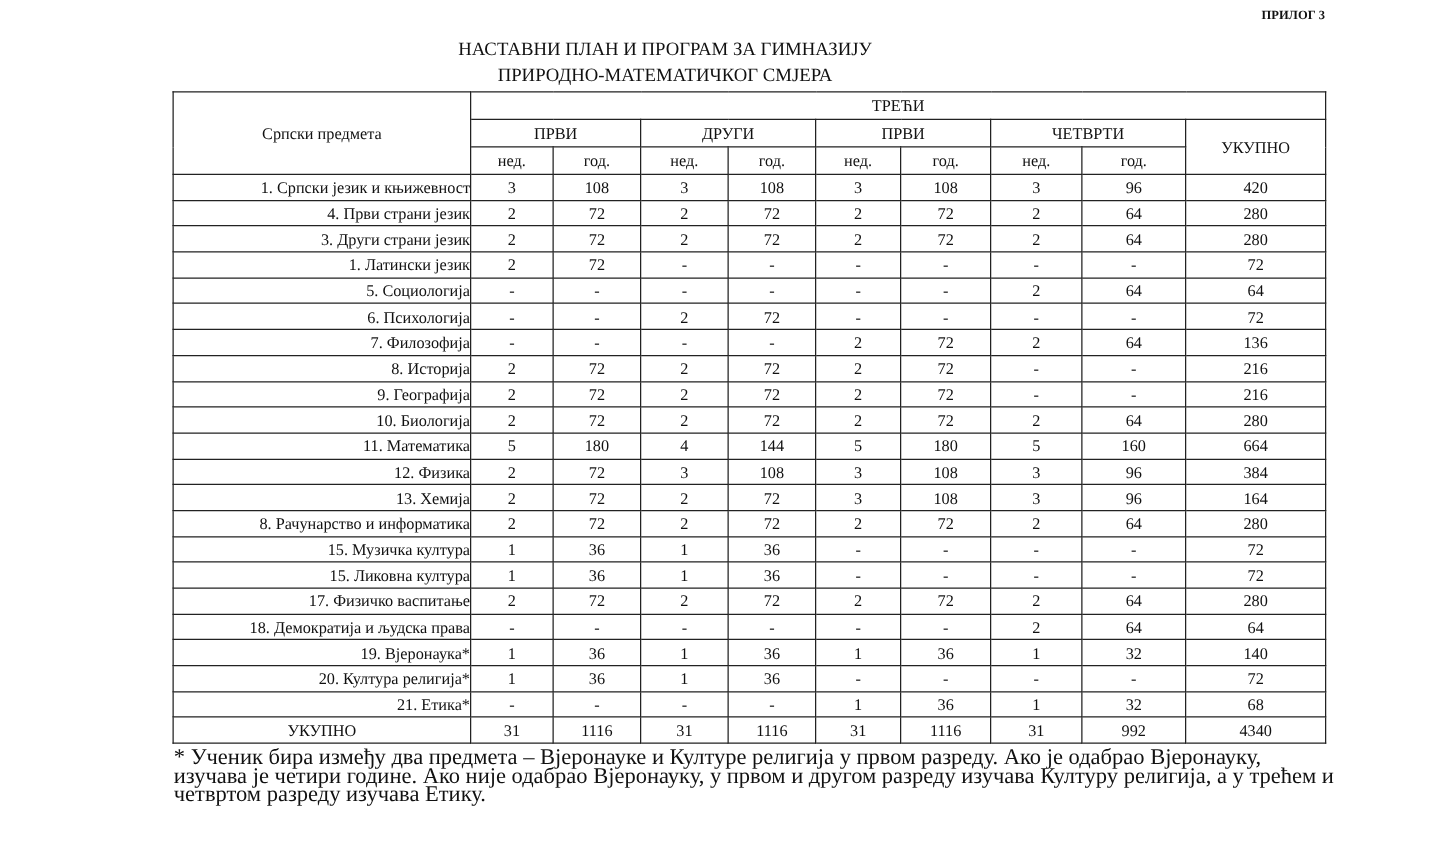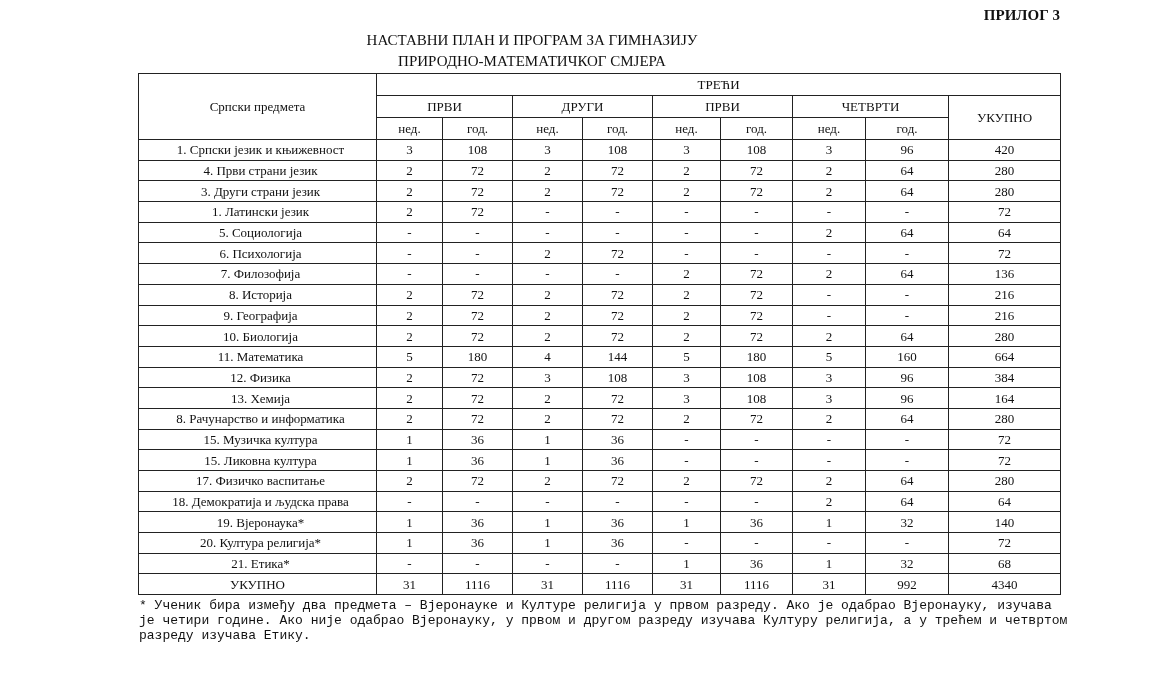--- a/index.html
+++ b/index.html
@@ -1,29 +1,29 @@
 <!DOCTYPE html>
 <html><head>
 <meta charset="utf-8">
 <style>
   html, body { margin:0; padding:0; background:#ffffff; }
   body { width:1164px; height:677px; position:relative; overflow:hidden;
          font-family:"Liberation Serif", "DejaVu Serif", serif; color:#111; }
-  .annex { position:absolute; right:104px; top:7px; font-weight:bold; font-size:15px; }
+  .annex { position:absolute; right:104px; top:7px; font-weight:bold; font-size:10px; }
   .title { position:absolute; left:0; width:1164px; text-align:center; font-size:15px; line-height:21px; }
   .t1 { top:30px; left:-50px; }
   .t2 { top:51px; left:-50px; }
   table.plan { position:absolute; left:138px; top:73px; border-collapse:collapse;
                table-layout:fixed; width:922px; font-size:13px; }
   table.plan td, table.plan th { border:1px solid #222; padding:0; font-weight:normal;
                text-align:center; height:19.7px; line-height:19px; overflow:hidden; white-space:nowrap; }
   table.plan th { height:21px; }
-  table.plan td.name { text-align:center; padding-left:6px;font-family:Liberation Serif, serif; }
+  table.plan td.name { text-align:right; padding-left:6px;font-family:Liberation Serif, serif; }
   table.plan td.total-label { text-align:center; }
-  .footnote { position:absolute; left:139px; top:598px; width:930px; font-size:13px; line-height:15px;font-family:Liberation Mono, monospace; }
+  .footnote { position:absolute; left:139px; top:598px; width:930px; font-size:18px; line-height:15px; }
 </style>
 </head>
 <body>
 
 <div class="annex">ПРИЛОГ 3</div>
 <div class="title t1">НАСТАВНИ ПЛАН И ПРОГРАМ ЗА ГИМНАЗИЈУ</div>
 <div class="title t2">ПРИРОДНО-МАТЕМАТИЧКОГ СМЈЕРА</div>
 
 <table class="plan">
   <colgroup>

